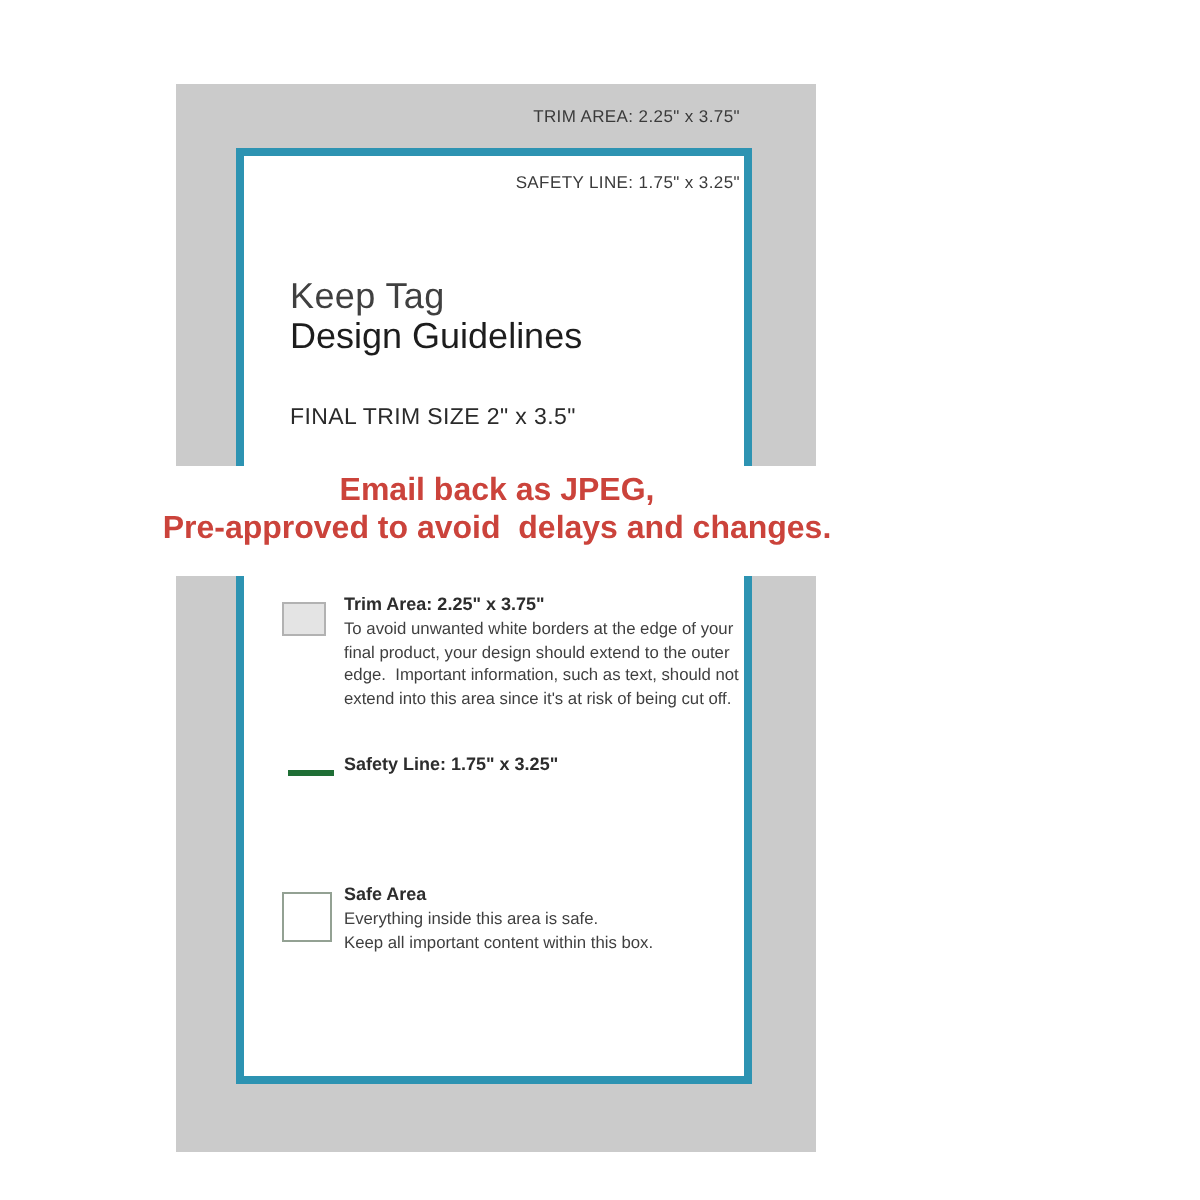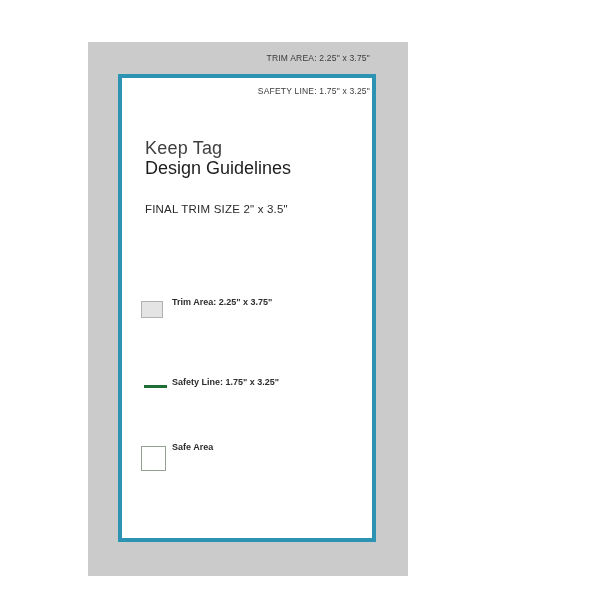--- a/index.html
+++ b/index.html
@@ -91,36 +91,45 @@
   <div class="annot annot-trim">TRIM AREA: 2.25" x 3.75"</div>
 
   <div class="annot annot-safety">SAFETY LINE: 1.75" x 3.25"</div>
 
   <div class="title-light">Keep Tag</div>
 
   <div class="title-bold">Design Guidelines</div>
 
   <div class="final-trim">FINAL TRIM SIZE 2" x 3.5"</div>
 
+  <div class="notice-band">
+    <div class="notice-inner">
+      <div class="notice-line">Email back as JPEG,</div>
+      <div class="notice-line">Pre-approved to avoid  delays and changes.</div>
+    </div>
+  </div>
 
   <div class="swatch-trim"></div>
   <div class="swatch-safety-line"></div>
   <div class="swatch-safe"></div>
 
   <div class="legend-row row-trim">
     <div class="legend-text">
       <div class="legend-title">Trim Area: 2.25" x 3.75"</div>
+      <div class="legend-body">To avoid unwanted white borders at the edge of your final product, your design should extend to the outer edge.  Important information, such as text, should not extend into this area since it's at risk of being cut off.</div>
     </div>
   </div>
 
   <div class="legend-row row-safety">
     <div class="legend-text">
       <div class="legend-title">Safety Line: 1.75" x 3.25"</div>
     </div>
   </div>
 
   <div class="legend-row row-safe">
     <div class="legend-text">
       <div class="legend-title">Safe Area</div>
+      <div class="legend-body">Everything inside this area is safe.
+Keep all important content within this box.</div>
     </div>
   </div>
 
 </div>
 
 </body></html>

